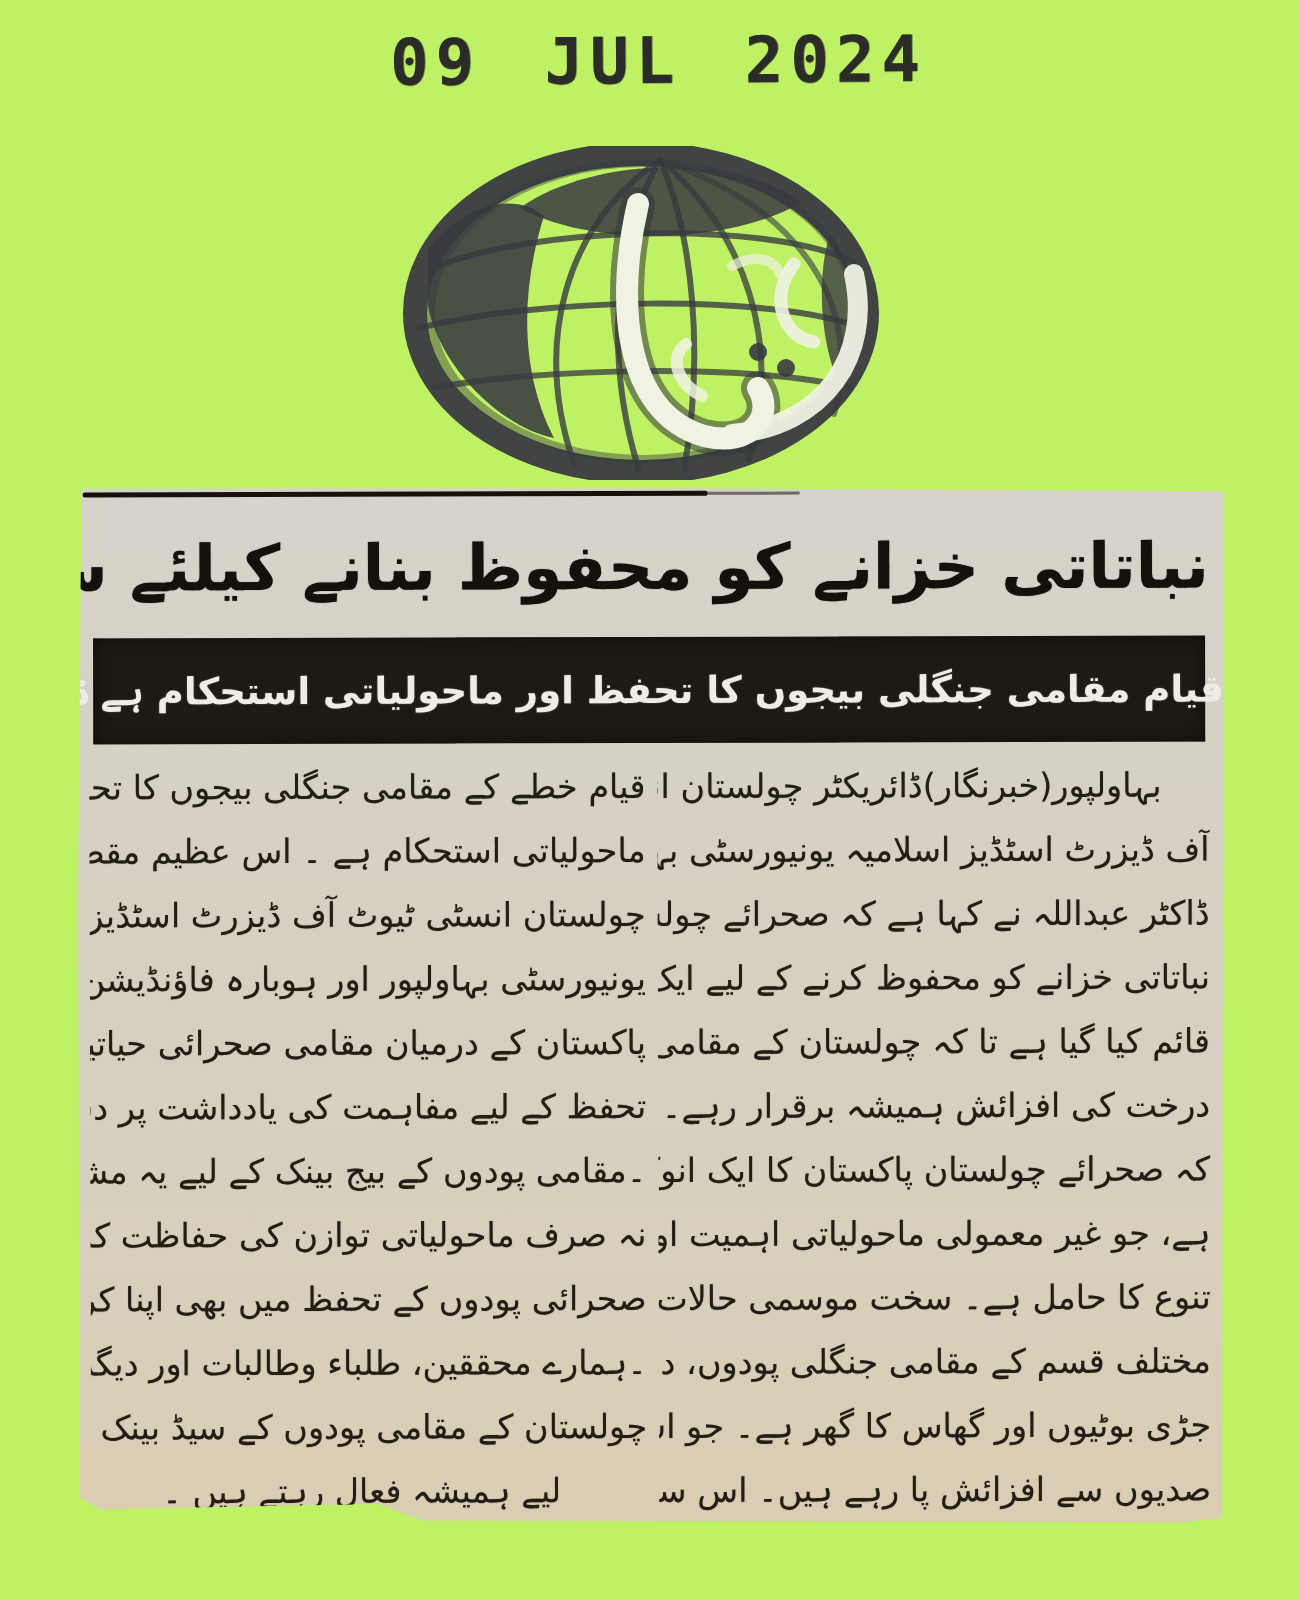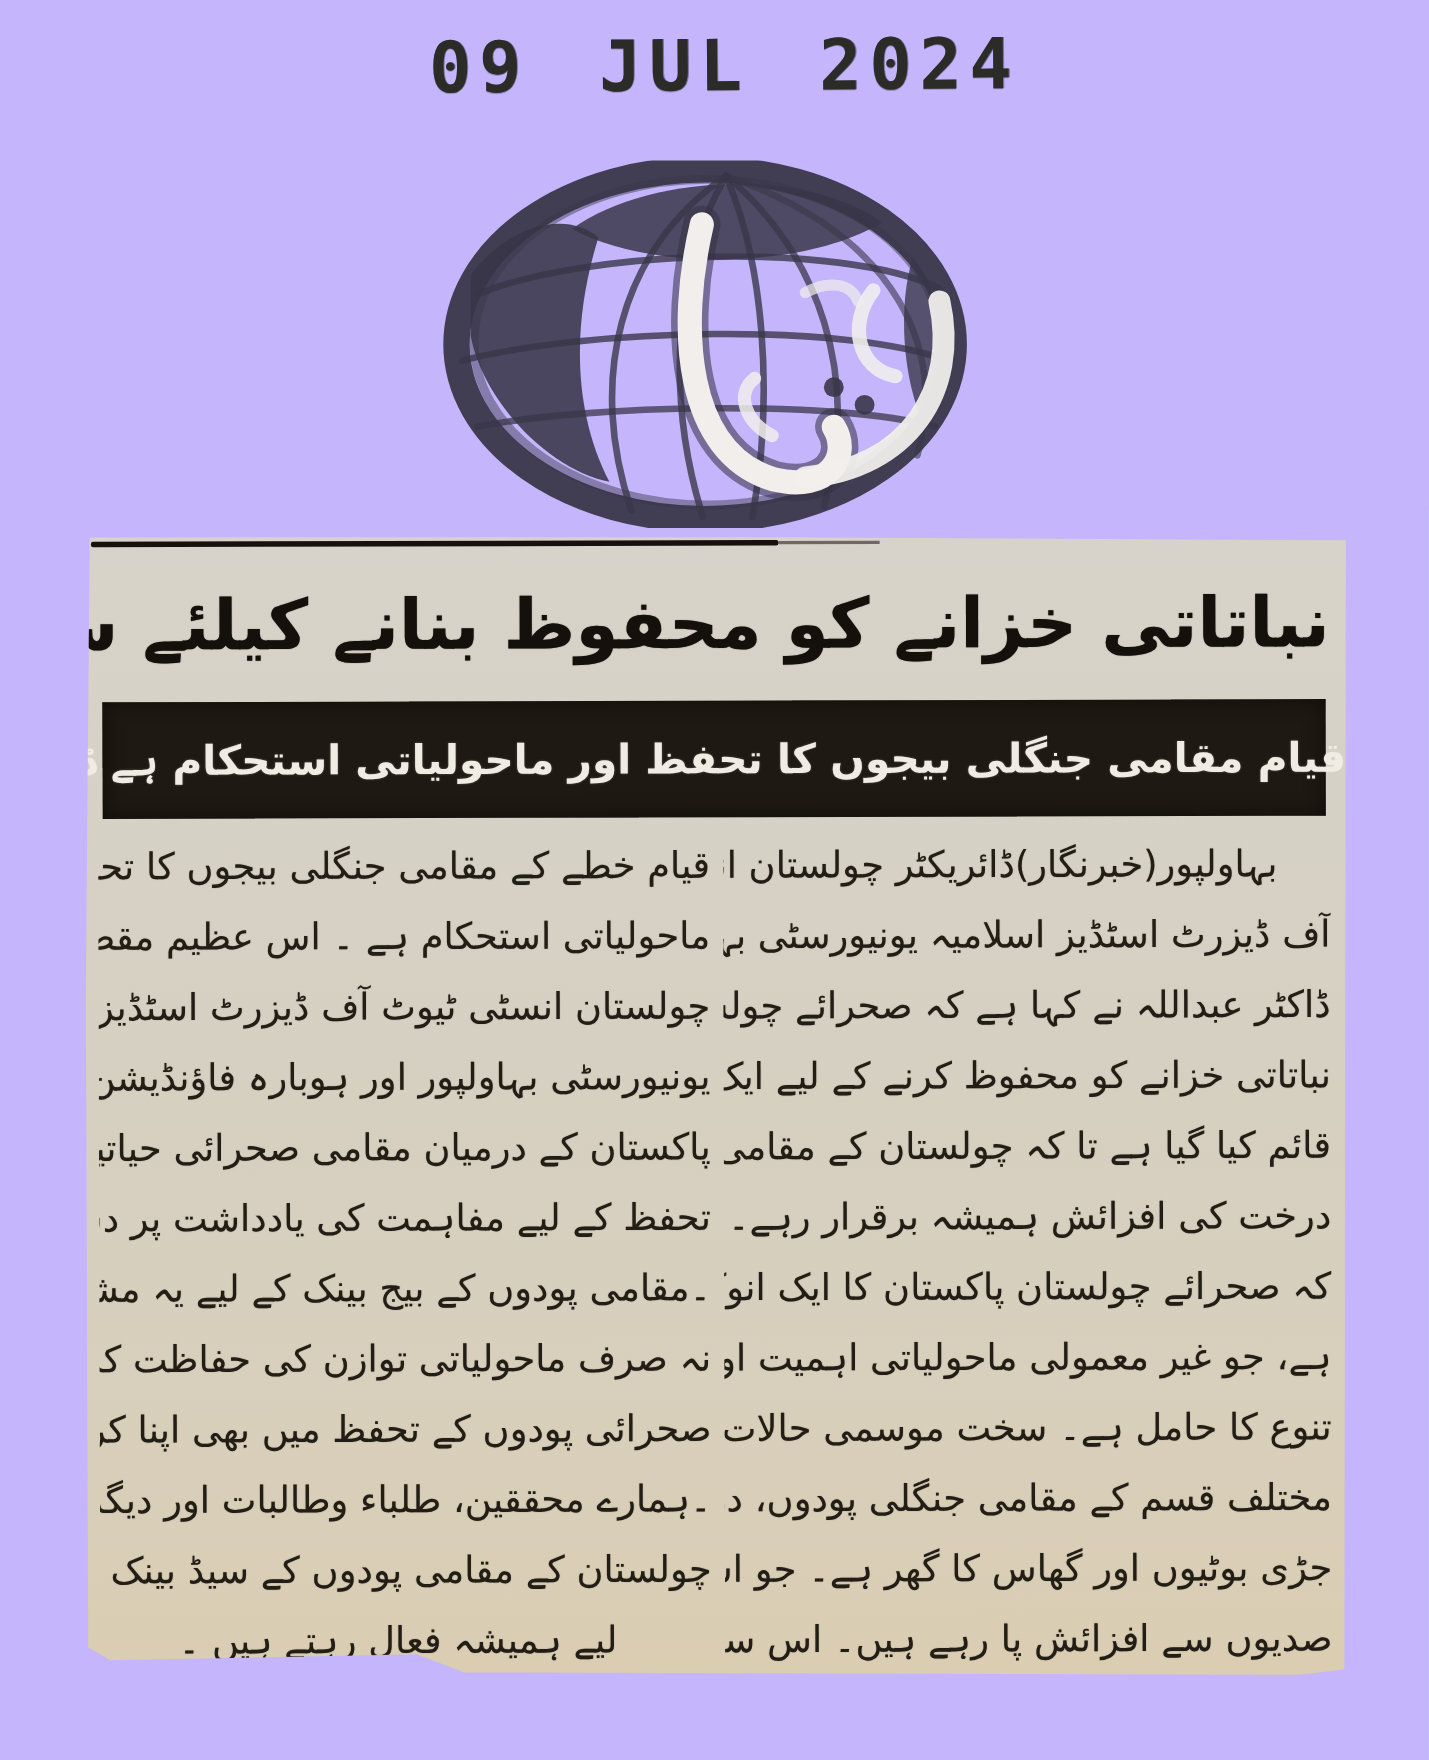--- a/index.html
+++ b/index.html
@@ -1,21 +1,21 @@
 <!DOCTYPE html>
 <html lang="ur"><head>
 <meta charset="utf-8">
 <style>
   * { margin:0; padding:0; box-sizing:border-box; }
   html,body { background:#eceae6; }
   .page {
     position:relative;
     width:1299px; height:1600px;
     margin:0 auto;
-    background:#c4b5fd;
+    background:#bef264;
     overflow:hidden;
     font-family:"DejaVu Sans", sans-serif;
   }
 
   
   .date-stamp {
     position:absolute; left:390px; top:24px; width:510px;
     font-family:"DejaVu Sans Mono", monospace;
     font-weight:bold; font-size:64px; letter-spacing:7px; word-spacing:18px;
     color:#2b2b28;

